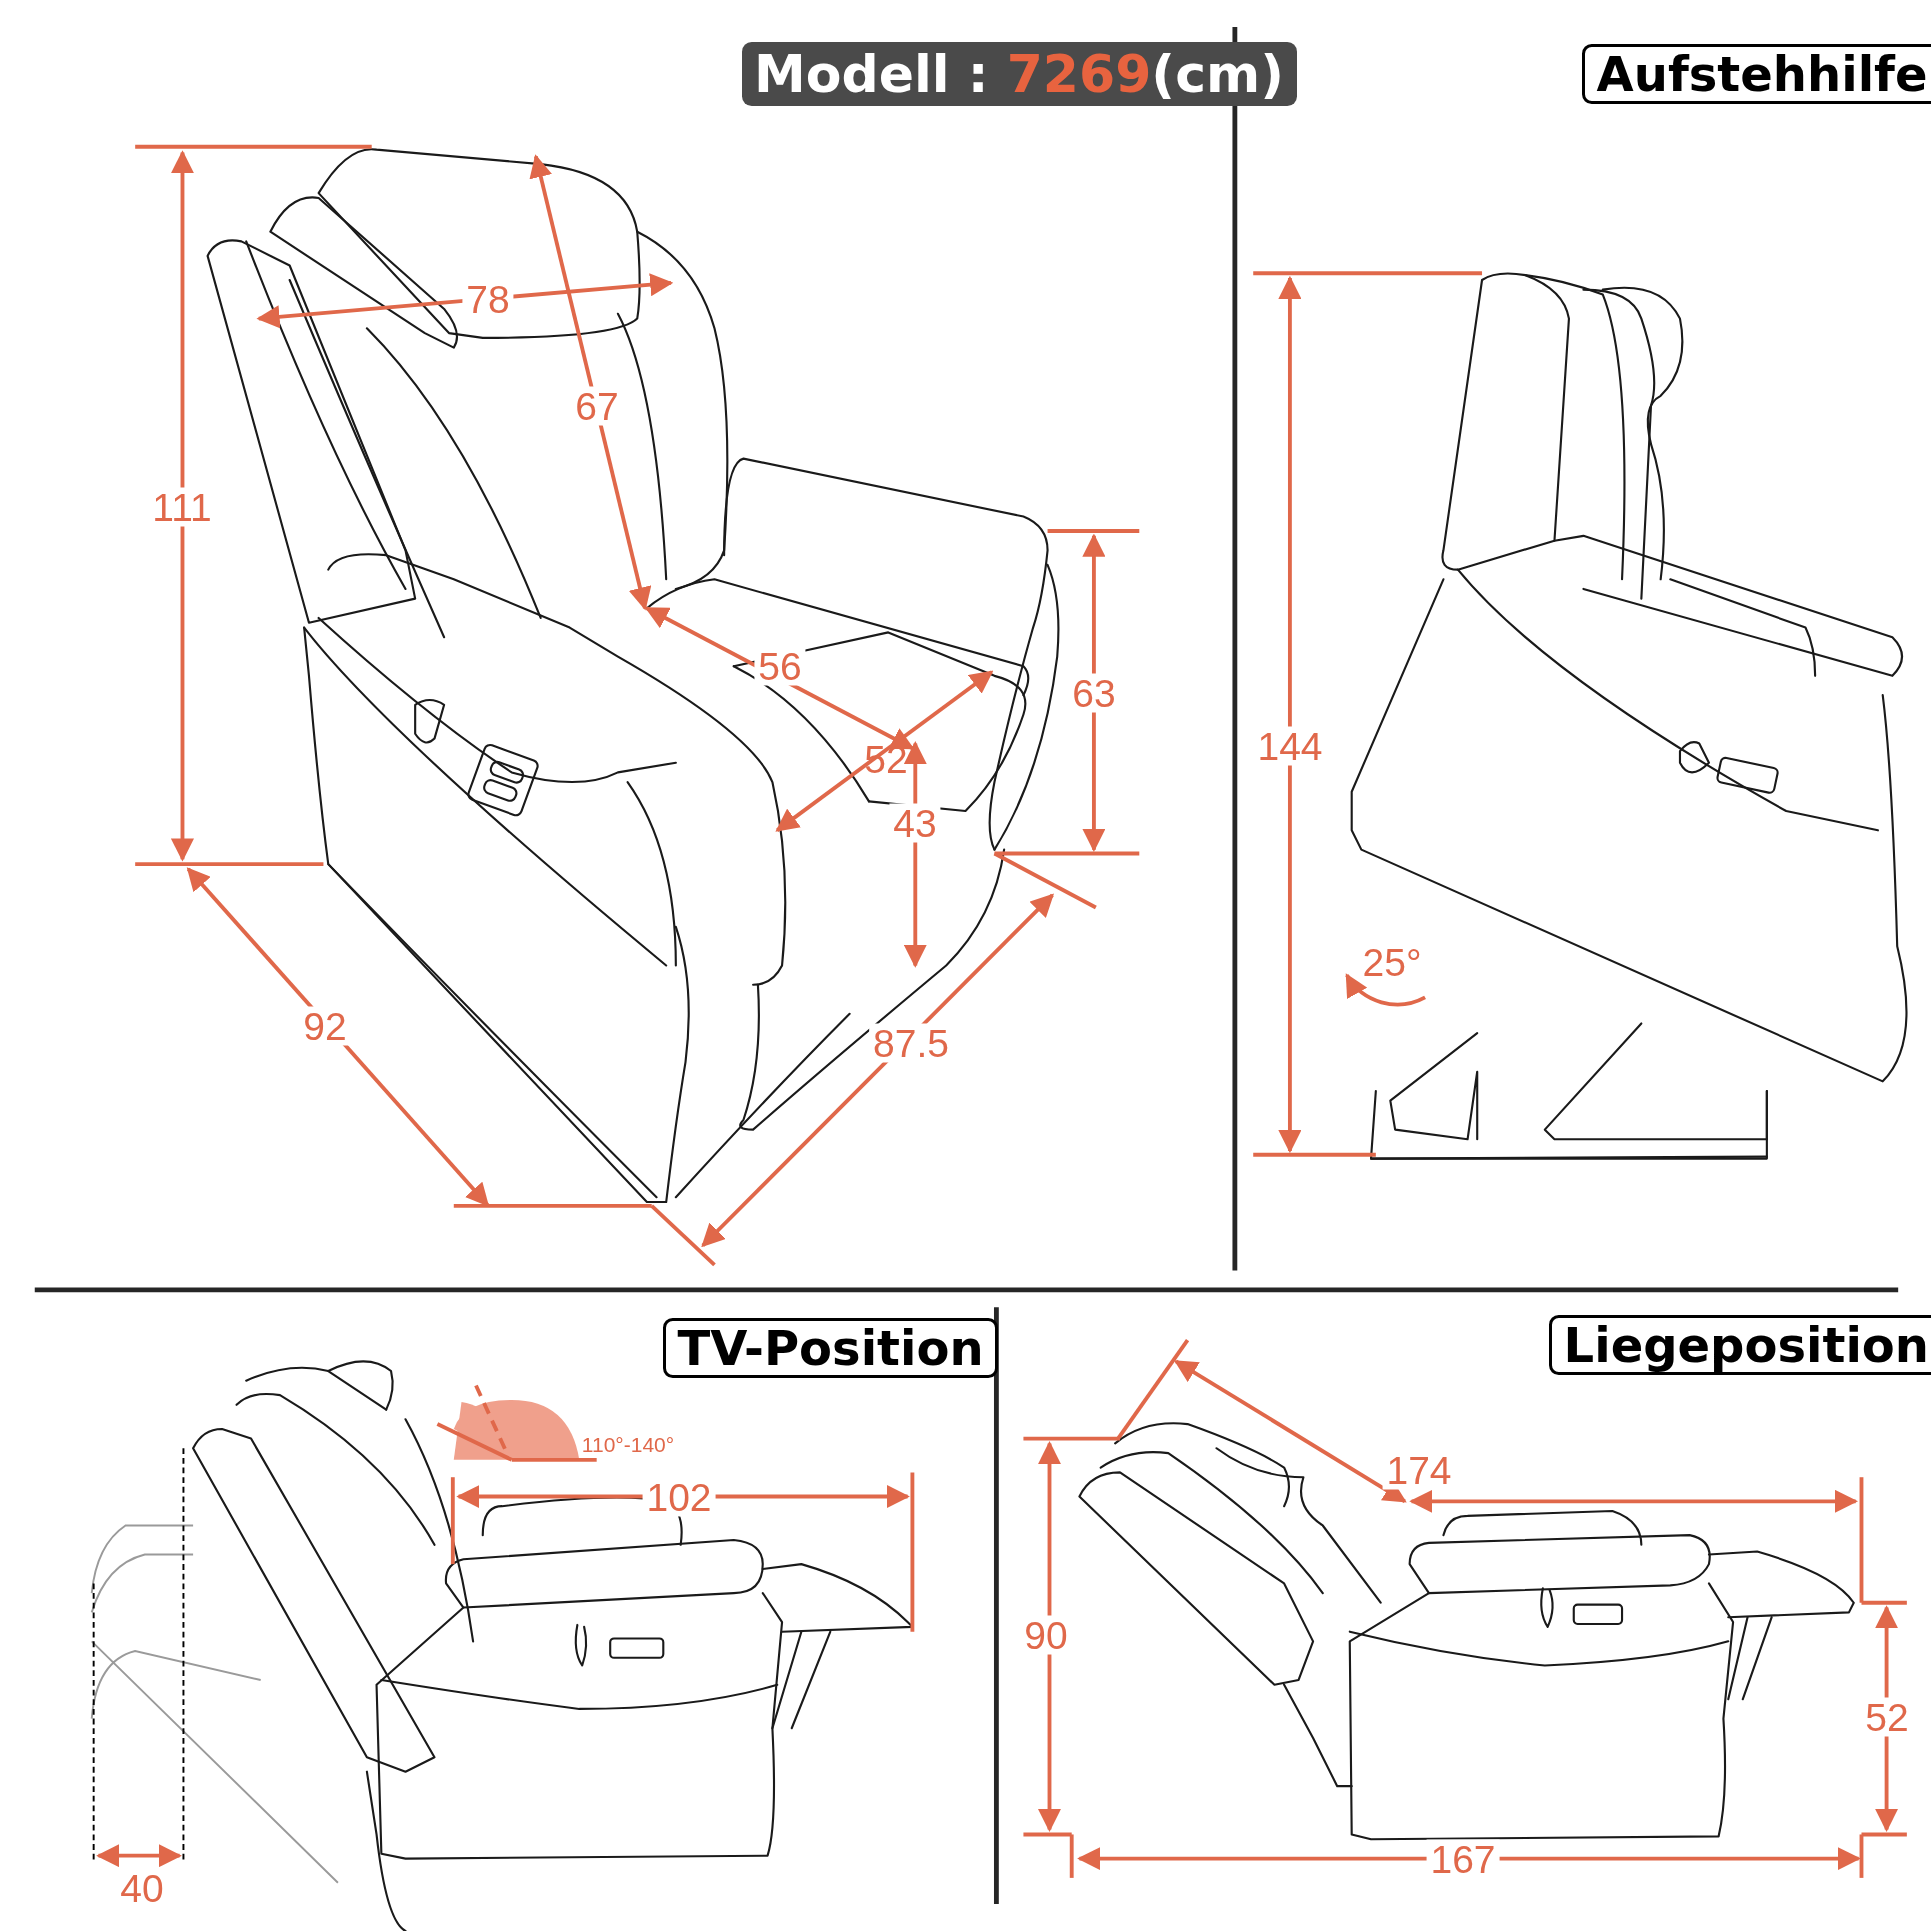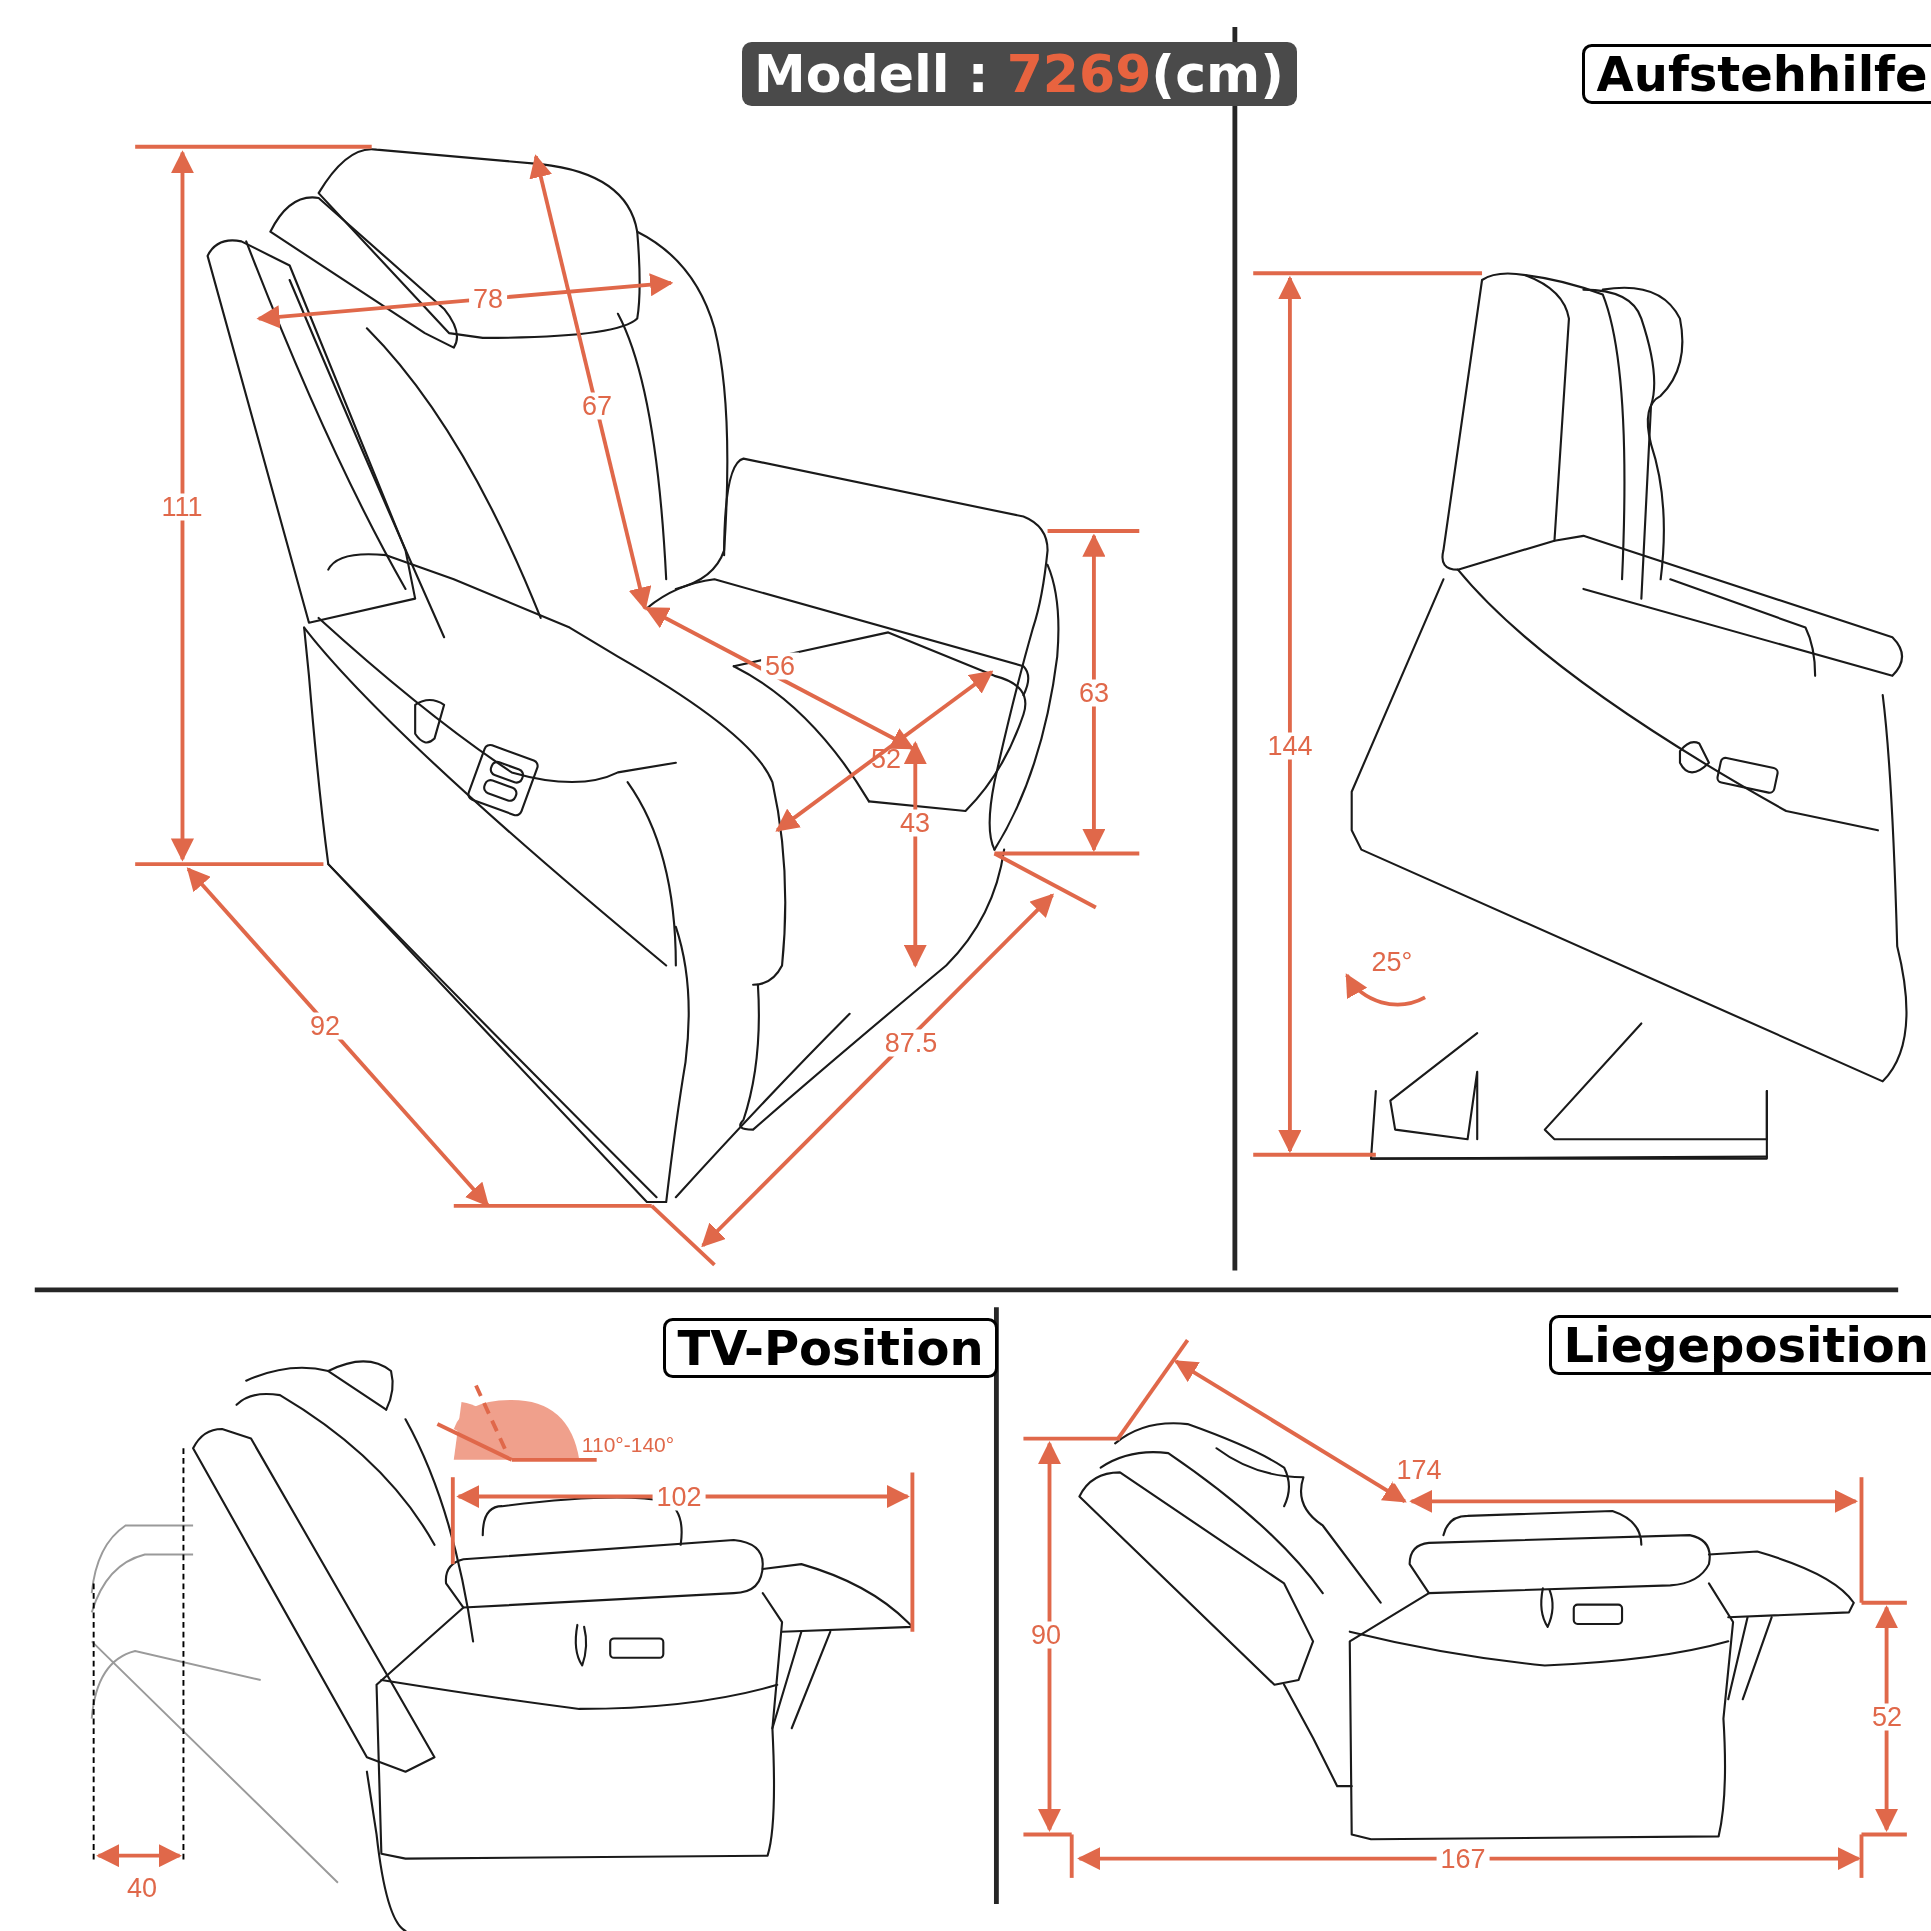--- a/index.html
+++ b/index.html
@@ -1,21 +1,21 @@
 <!DOCTYPE html>
 <html><head>
 <meta charset="utf-8">
 <style>
   html, body { margin: 0; padding: 0; background: #ffffff; }
   body { width: 1931px; height: 1931px; position: relative; overflow: hidden; font-family: "Liberation Sans", sans-serif; }
   .canvas { position: absolute; left: 0; top: 0; width: 1931px; height: 1931px; }
   .badge-dark { position: absolute; background: #4a4a4a; color: #ffffff; border-radius: 9.7px; font-family: "DejaVu Sans", sans-serif; font-weight: bold; font-size: 52px; line-height: 64px; padding: 0 13.5px; white-space: nowrap; }
   .badge-dark .accent { color: #e8633f; }
   .badge-outline { position: absolute; border: 3.9px solid #000; border-radius: 9.7px; background: #fff; color: #000; font-family: "DejaVu Sans", sans-serif; font-weight: bold; font-size: 48px; line-height: 54px; padding: 0 11.6px; white-space: nowrap; margin-left: 28px; }
-  .dim { position: absolute; color: #e0684a; font-family: "Liberation Sans", sans-serif; font-size: 27px; line-height: 1; background: #fff; padding: 0 3.9px; white-space: nowrap; transform: translate(-50%, -50%); }
+  .dim { position: absolute; color: #e0684a; font-family: "Liberation Sans", sans-serif; font-size: 39px; line-height: 1; background: #fff; padding: 0 3.9px; white-space: nowrap; transform: translate(-50%, -50%); }
   .dim.small { font-size: 21px; background: transparent; }
   .dim.nobg { background: transparent; }
   .o { stroke: #e0684a; stroke-width: 4; fill: none; }
   .k { stroke: #1a1a1a; stroke-width: 2.2; fill: none; stroke-linejoin: round; stroke-linecap: round; }
   .kl { stroke: #9a9a9a; stroke-width: 2; fill: none; }
   .div { stroke: #262626; stroke-width: 5; }
 </style>
 </head>
 <body>
 

